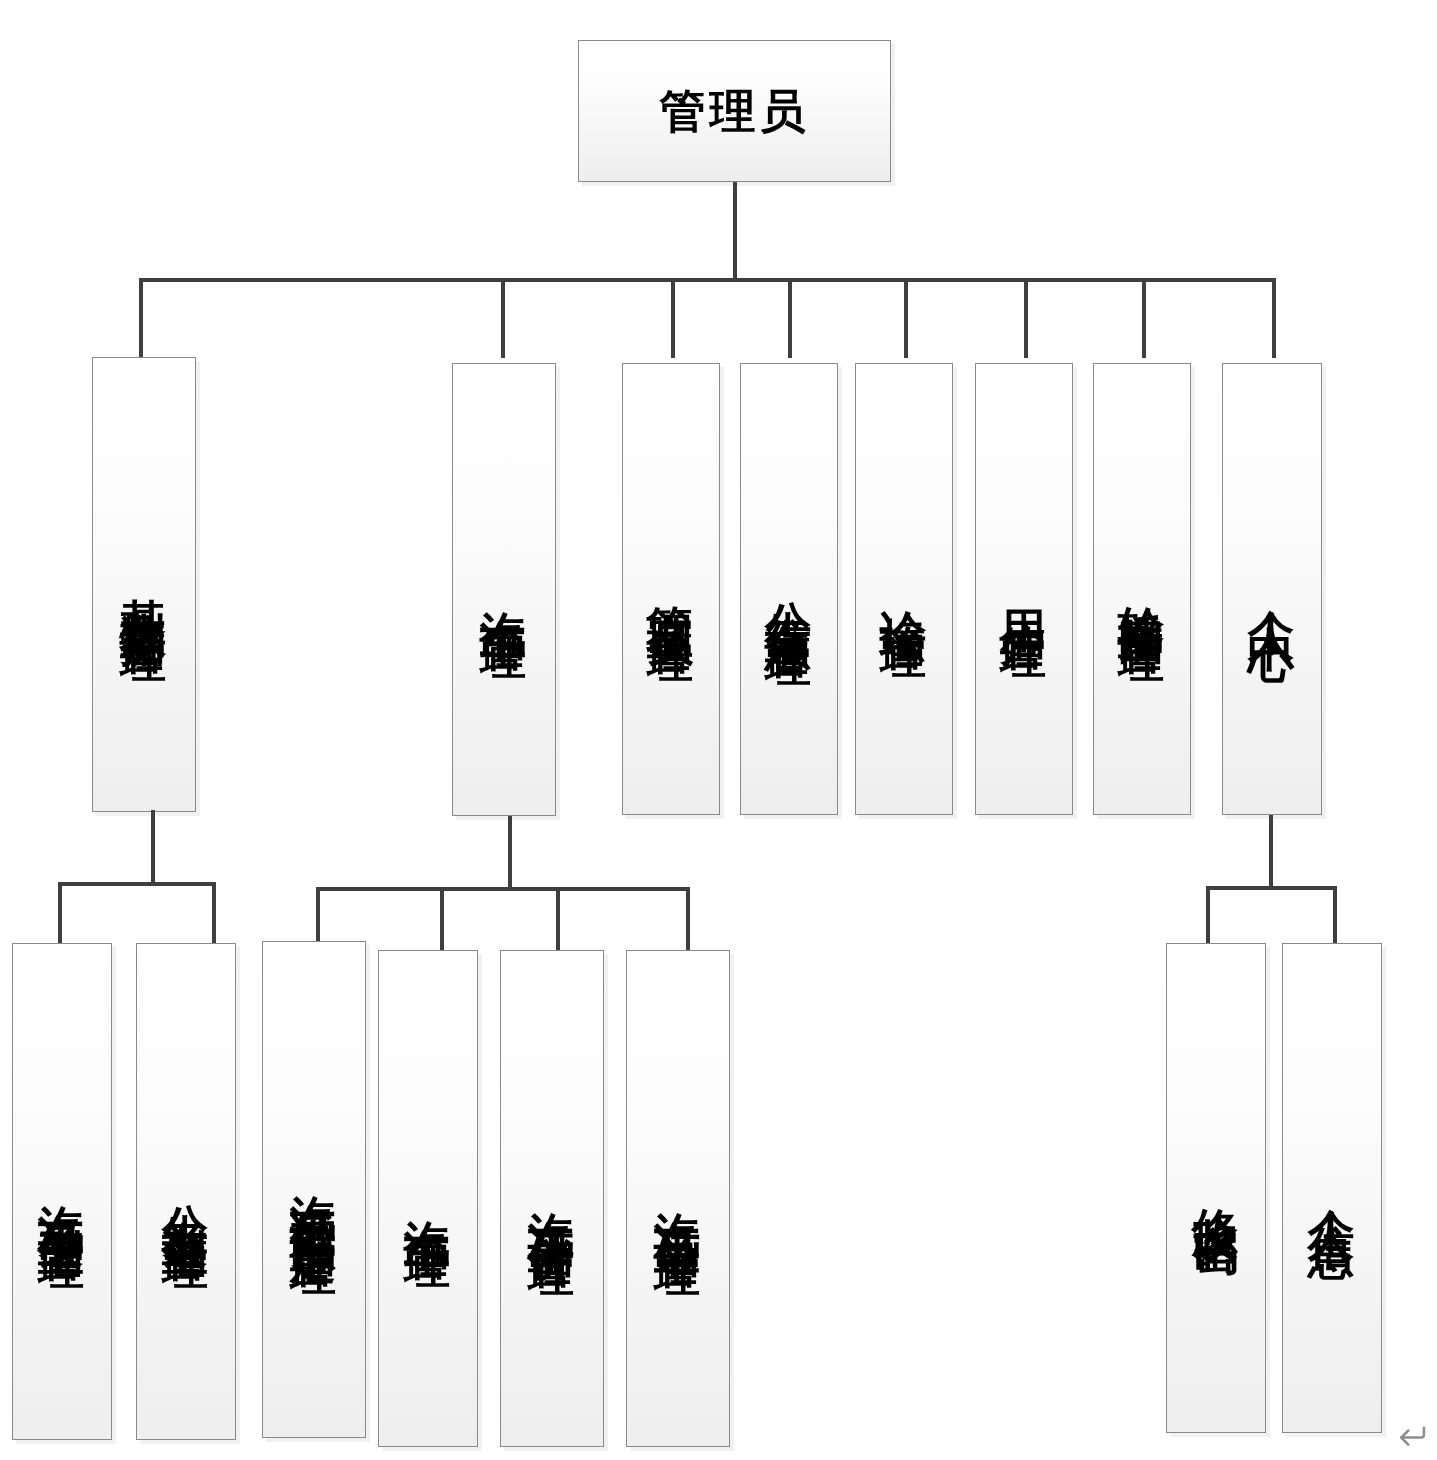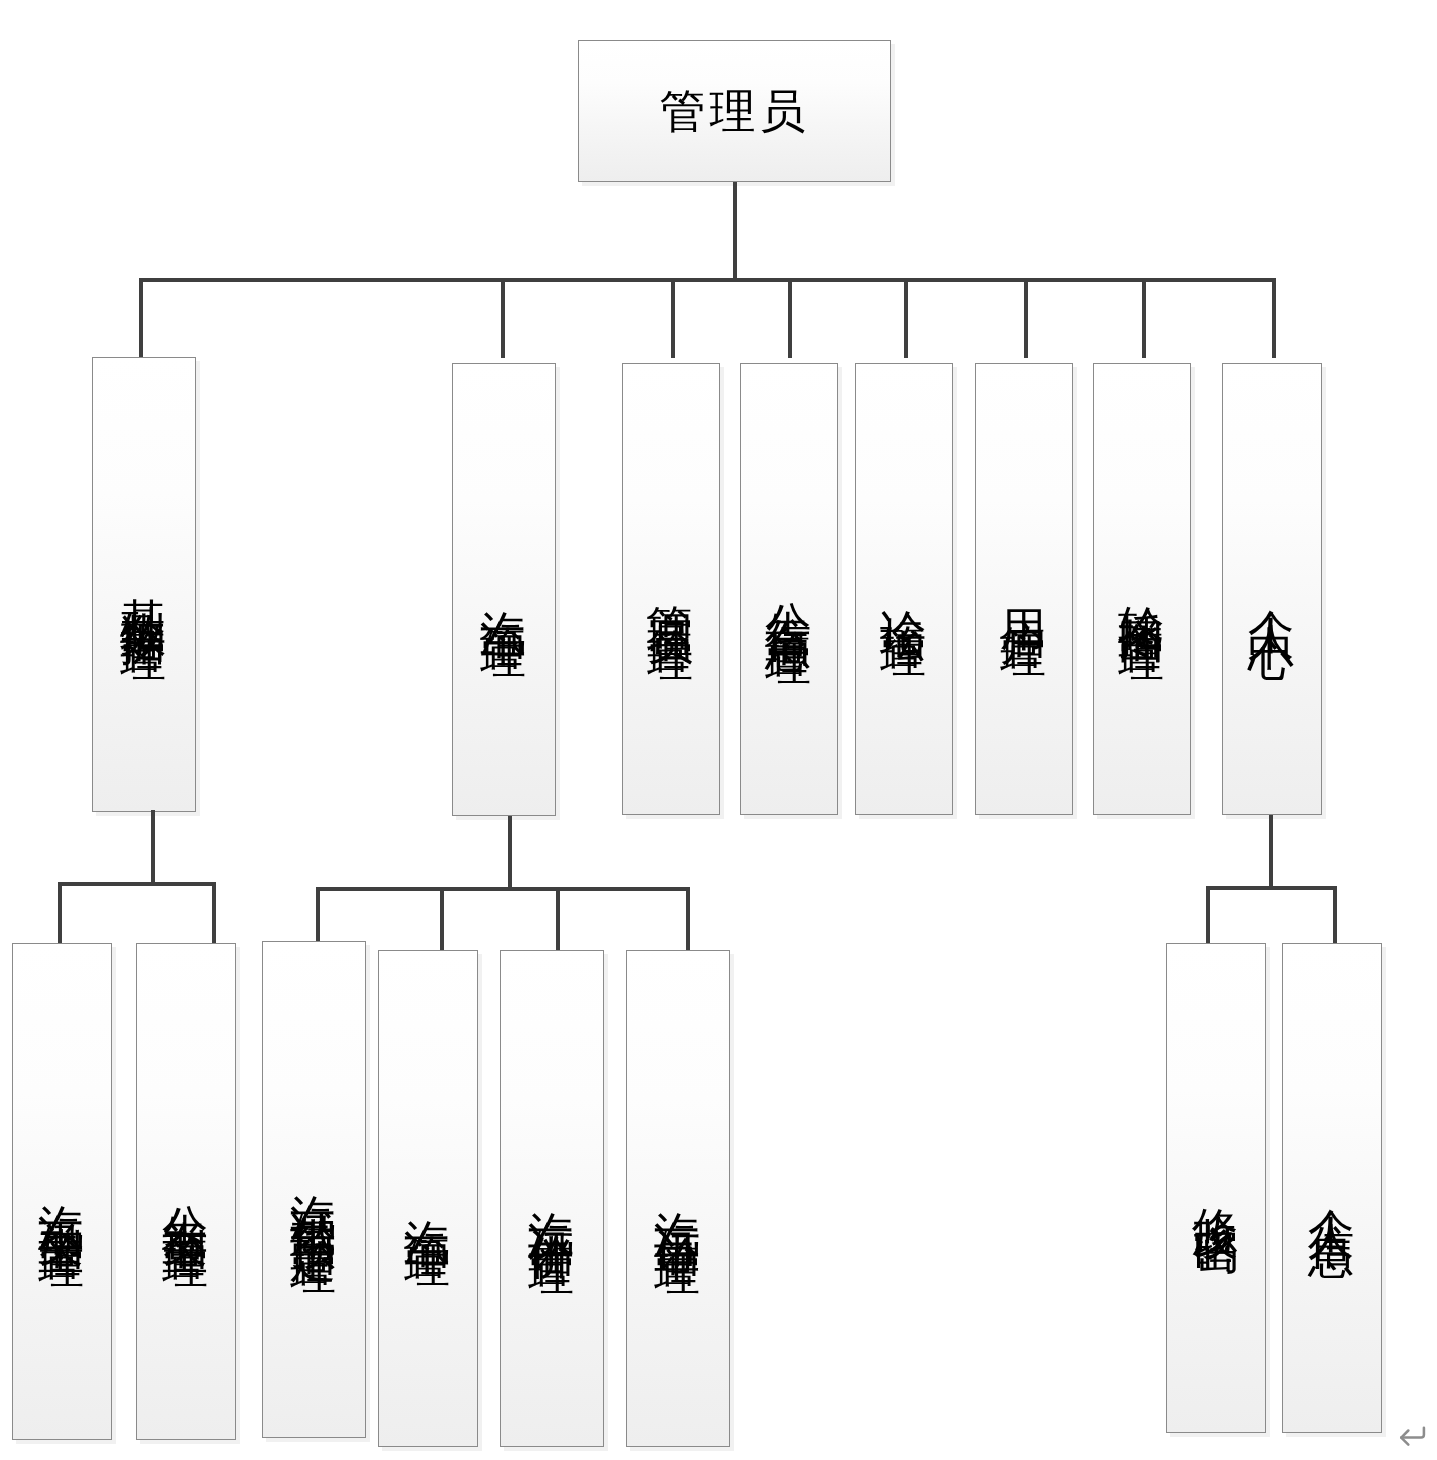--- a/index.html
+++ b/index.html
@@ -31,21 +31,21 @@
     align-items:center;
     justify-content:center;
   }
   .node .lbl{
     color:#000000;
     font-size:46px;
     line-height:60px;
     letter-spacing:0px;
     text-align:left;
     white-space:pre-line;
-    font-weight:400;
+    font-weight:700;
   }
   
   .node.vert .lbl{
     writing-mode:vertical-rl;
     text-orientation:upright;
     line-height:1.0;
     letter-spacing:8px;
   }
   .node.root .lbl{
     font-size:46px;

